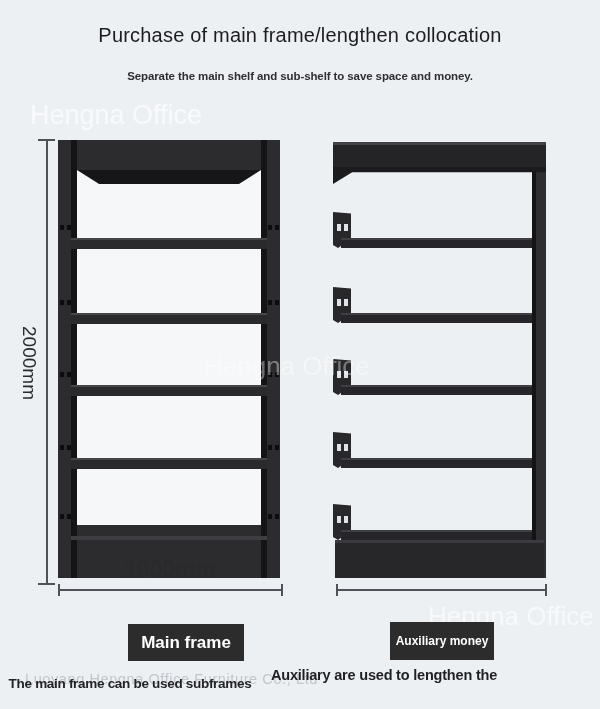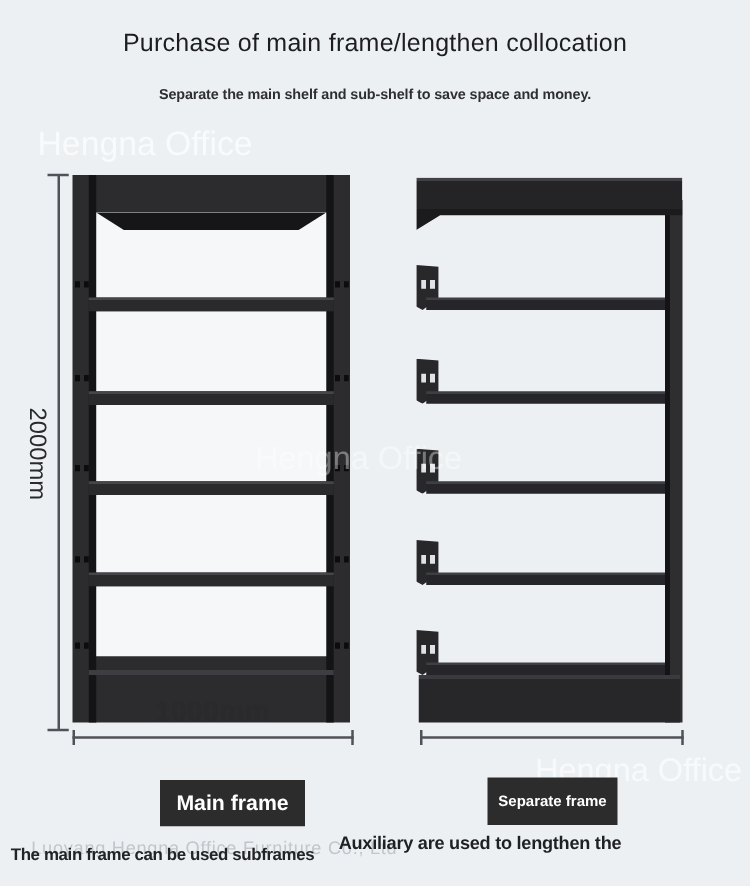--- a/index.html
+++ b/index.html
@@ -146,20 +146,20 @@
   <div class="dim" style="left:58px;top:589px;width:225px;height:2px;"></div>
   <div class="dim" style="left:58px;top:584px;width:2px;height:12px;"></div>
   <div class="dim" style="left:281px;top:584px;width:2px;height:12px;"></div>
   <div class="dim-label dimh-label-left">1000mm</div>
 
   <div class="dim" style="left:336px;top:589px;width:211px;height:2px;"></div>
   <div class="dim" style="left:336px;top:584px;width:2px;height:12px;"></div>
   <div class="dim" style="left:545px;top:584px;width:2px;height:12px;"></div>
 
   <div class="tag tag-main">Main frame</div>
-  <div class="tag tag-aux">Separate frame</div>
+  <div class="tag tag-aux">Auxiliary money</div>
 
   <div class="caption-left">The main frame can be used subframes</div>
   <div class="caption-right">
     <div>Auxiliary are used to lengthen the</div>
   </div>
 
 </div>
 
 </body></html>

